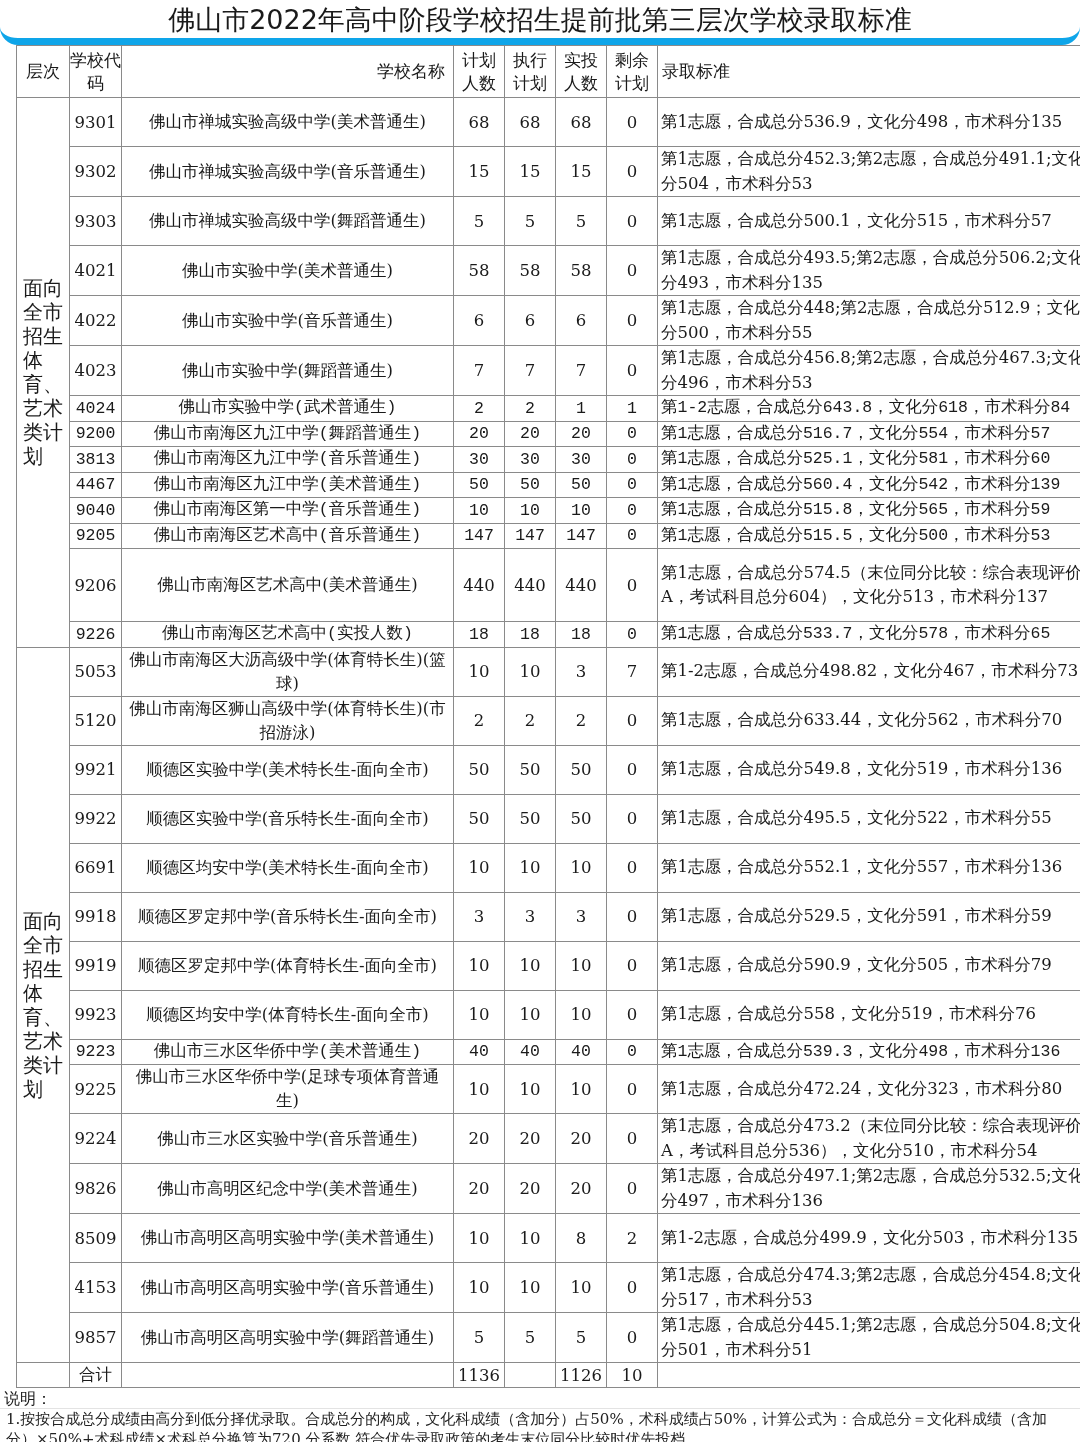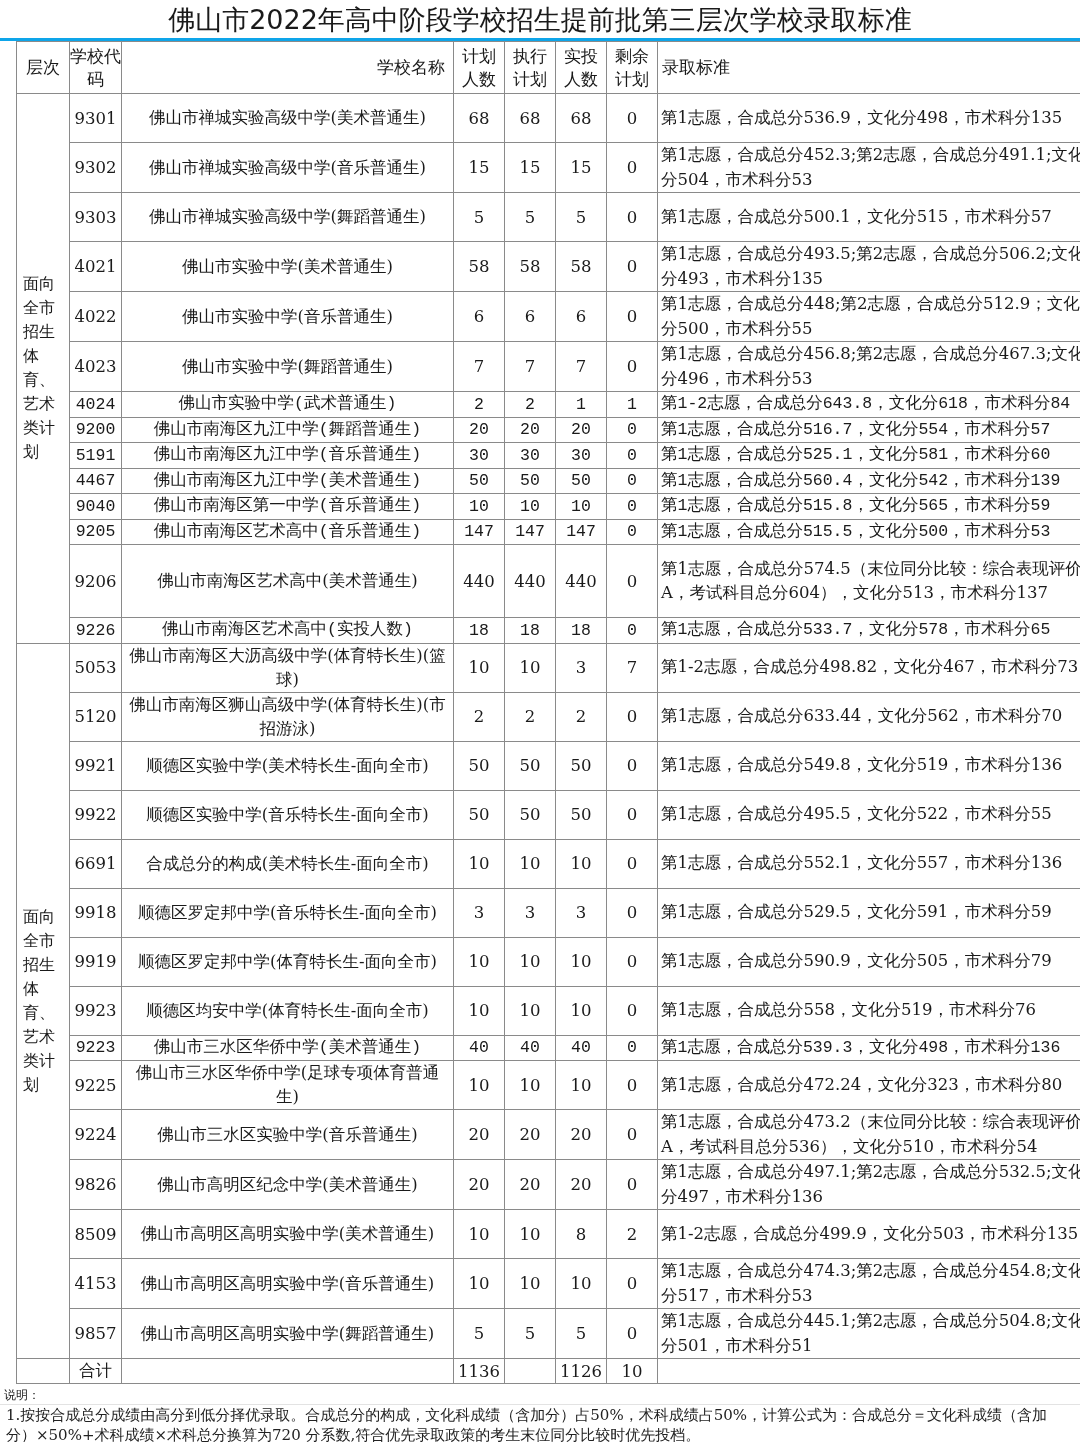--- a/index.html
+++ b/index.html
@@ -6,51 +6,52 @@
   body {
     width: 1080px; height: 1442px; overflow: hidden;
     font-family: "DejaVu Serif", "Liberation Serif", serif;
     color: #1a1a1a;
   }
   .page { position: relative; width: 1080px; height: 1442px; }
   .title {
     height: 38px; line-height: 40px; text-align: center;
     font-size: 27px; letter-spacing: 0px;
     font-family: "DejaVu Sans", "Liberation Sans", sans-serif;
-    border-bottom: 3px solid #0ea5e9;
+    border-bottom: 7px solid #0ea5e9;
+    border-radius: 18px;
   }
   table.admit {
     border-collapse: collapse; table-layout: fixed;
     width: 1076px; margin-left: 16px;
     font-size: 16.5px;
   }
   table.admit td, table.admit th {
     border: 1px solid #8a8a8a; padding: 0; overflow: hidden;
     font-weight: normal; vertical-align: middle;
   }
   table.admit th { font-size: 17px; line-height: 23px; }
-  .c-level { width: 52px; text-align: center; line-height: 24px; font-size: 16px; }
+  .c-level { width: 52px; text-align: center; line-height: 24px; font-size: 20px; }
   .c-code { width: 51px; text-align: center; }
   .c-name { width: 319px; text-align: center; line-height: 24px; padding: 0 4px !important; }
   .c-num { width: 50px; text-align: center; }
   .c-std { text-align: left; padding: 0 3px !important; line-height: 24.5px; }
   th.c-name { text-align: right; padding-right: 8px !important; }
   th.c-std { padding-left: 4px !important; }
   .level-cell { vertical-align: middle; padding: 0 6px !important; }
   .level-text { display: block; text-align: left; word-break: break-all; }
   tr.r1 { height: 24px; font-family: Liberation Mono, monospace; }
   tr.r2 { height: 49px; }
   tr.r3 { height: 73px; }
   tr.total-row td { height: 24px; }
   .notes {
     font-size: 15px; line-height: 19.5px; padding: 1px 6px;
     font-family: "DejaVu Serif", "Liberation Serif", serif;
     color: #222;
   }
-  .notes-head { height: 20px; border-bottom: 1px solid #e3e3e3; padding-left: 4px; font-size: 12px; line-height: 22px; }
+  .notes-head { height: 20px; border-bottom: 1px solid #e3e3e3; padding-left: 4px; font-size: 16px; line-height: 22px; }
 </style>
 </head>
 <body>
 
 <div class="page">
   <div class="title">佛山市2022年高中阶段学校招生提前批第三层次学校录取标准</div>
 
   <table class="admit">
     <thead>
       <tr style="height:52px">
@@ -134,21 +135,21 @@
         <tr class="r1">
           <td class="c-code">9200</td>
           <td class="c-name">佛山市南海区九江中学(舞蹈普通生)</td>
           <td class="c-num">20</td>
           <td class="c-num">20</td>
           <td class="c-num">20</td>
           <td class="c-num">0</td>
           <td class="c-std">第1志愿，合成总分516.7，文化分554，市术科分57</td>
         </tr>
         <tr class="r1">
-          <td class="c-code">5191</td>
+          <td class="c-code">3813</td>
           <td class="c-name">佛山市南海区九江中学(音乐普通生)</td>
           <td class="c-num">30</td>
           <td class="c-num">30</td>
           <td class="c-num">30</td>
           <td class="c-num">0</td>
           <td class="c-std">第1志愿，合成总分525.1，文化分581，市术科分60</td>
         </tr>
         <tr class="r1">
           <td class="c-code">4467</td>
           <td class="c-name">佛山市南海区九江中学(美术普通生)</td>
@@ -228,21 +229,21 @@
           <td class="c-code">9922</td>
           <td class="c-name">顺德区实验中学(音乐特长生-面向全市)</td>
           <td class="c-num">50</td>
           <td class="c-num">50</td>
           <td class="c-num">50</td>
           <td class="c-num">0</td>
           <td class="c-std">第1志愿，合成总分495.5，文化分522，市术科分55</td>
         </tr>
         <tr class="r2">
           <td class="c-code">6691</td>
-          <td class="c-name">合成总分的构成(美术特长生-面向全市)</td>
+          <td class="c-name">顺德区均安中学(美术特长生-面向全市)</td>
           <td class="c-num">10</td>
           <td class="c-num">10</td>
           <td class="c-num">10</td>
           <td class="c-num">0</td>
           <td class="c-std">第1志愿，合成总分552.1，文化分557，市术科分136</td>
         </tr>
         <tr class="r2">
           <td class="c-code">9918</td>
           <td class="c-name">顺德区罗定邦中学(音乐特长生-面向全市)</td>
           <td class="c-num">3</td>

